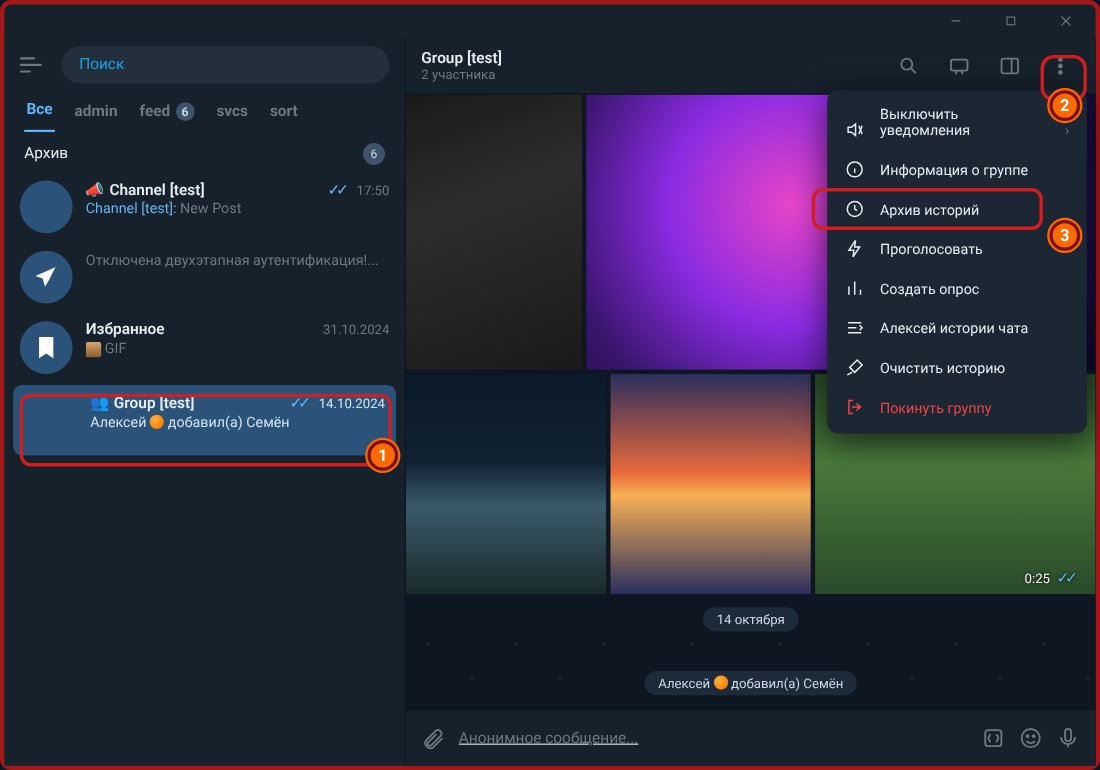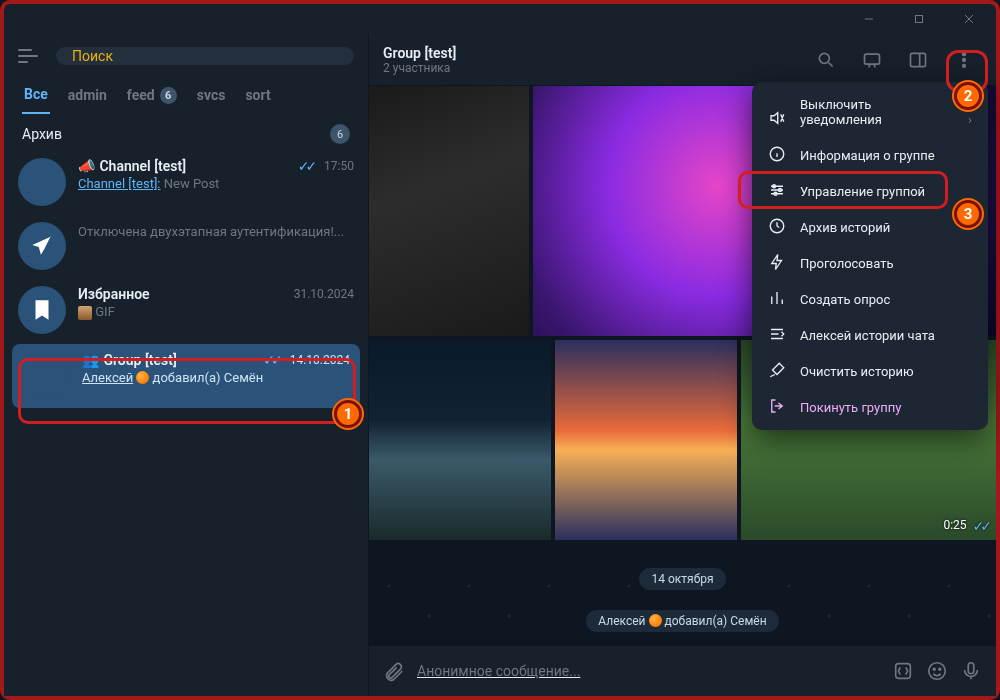--- a/index.html
+++ b/index.html
@@ -8,37 +8,37 @@
   
   .titlebar { height:30px; display:flex; justify-content:flex-end; align-items:center; gap:4px; padding:0 4px; }
   .win-btn { width:46px; height:28px; display:flex; align-items:center; justify-content:center; color:#6d7883; border-radius:4px; cursor:pointer;}
   .body { flex:1; display:flex; min-height:0; }
   
   .sidebar { width:365px; background:#17212b; display:flex; flex-direction:column; border-right:1px solid #0e1621;}
   .sb-top { display:flex; align-items:center; gap:10px; padding:8px 14px 6px 14px; }
   .hamburger { width:28px; height:28px; display:flex; flex-direction:column; justify-content:center; gap:4px; cursor:pointer;}
   .hamburger span{height:2px;background:#6d7883;border-radius:2px;}
   .hamburger span:nth-child(1){width:14px;} .hamburger span:nth-child(2){width:20px;} .hamburger span:nth-child(3){width:10px;}
-  .search { flex:1; height:18px; background:#242f3d; border-radius:18px; padding:0 16px; display:flex; align-items:center; color:#eab308; font-size:14px;}
+  .search { flex:1; height:34px; background:#242f3d; border-radius:18px; padding:0 16px; display:flex; align-items:center; color:#0ea5e9; font-size:14px;}
   .folders { display:flex; gap:16px; padding:4px 18px 0 18px; font-size:14px;font-weight:bold;}
   .folder { color:#6d7883; padding:6px 2px 10px 2px; cursor:pointer; display:flex; align-items:center; gap:5px;}
   .folder.active{ color:#5eb5f7; border-bottom:2px solid #5eb5f7;}
   .folder .badge { background:#3e546a; color:#cdd9e4; font-size:11px; min-width:17px; height:17px; border-radius:9px; display:inline-flex; align-items:center; justify-content:center; padding:0 5px;}
   .section-hdr { display:flex; justify-content:space-between; align-items:center; padding:10px 18px 6px 18px; color:#e9eef4; font-size:14px; font-weight:400;}
   .section-hdr .badge { background:#3e546a; color:#cdd9e4; font-size:11px; min-width:20px; height:20px; border-radius:10px; display:flex; align-items:center; justify-content:center;}
   .chatlist { display:flex; flex-direction:column; }
   .chat { display:flex; gap:12px; padding:8px 14px; cursor:pointer; position:relative;}
   .chat .av { width:48px; height:48px; border-radius:50%; flex:none; background:#2b5278; display:flex; align-items:center; justify-content:center; overflow:hidden;}
   .chat .av svg { width:26px; height:26px; fill:#fff;}
   .chat .col { flex:1; min-width:0; }
   .chat .row1 { display:flex; justify-content:space-between; align-items:center; font-size:14px;}
   .chat .name { color:#e9eef4; font-weight:600; display:flex; align-items:center; gap:4px;}
   .chat .time { color:#6d7883; font-size:12px; display:flex; align-items:center; gap:4px;}
   .chat .row2 { color:#6d7883; font-size:13px; margin-top:2px; white-space:nowrap; overflow:hidden; text-overflow:ellipsis;}
-  .chat .row2 .sender { color:#e9eef4;text-decoration:underline;}
+  .chat .row2 .sender { color:#e9eef4;}
   .chat.selected { background:#2b5278; border-radius:8px; margin:2px 8px; padding:8px 10px;}
   .chat.selected .time, .chat.selected .row2, .chat.selected .row2 .sender { color:#cfe4f7;}
   .marker { position:absolute; width:28px; height:28px; border-radius:50%; background:#ff6a00; color:#fff; font-weight:700; font-size:15px; display:flex; align-items:center; justify-content:center; border:3px solid #7a1010; box-shadow:0 0 0 2px #ff6a00; z-index:50;}
   .ring { position:absolute; border:3px solid #d21e1e; border-radius:10px; pointer-events:none; z-index:40;}
   
   .av1{background:linear-gradient(135deg,#4a2a55,#c23a6b 60%,#f7d046);}
   .av2{background:#229ed9;}
   .av3{background:#2f9bdb;}
   .av4{background:linear-gradient(180deg,#2a2142,#8a3d6a);}
   
@@ -55,33 +55,33 @@
     background-image: radial-gradient(circle at 20px 20px,#fff 1px,transparent 2px),radial-gradient(circle at 60px 50px,#fff 1px,transparent 2px);
     background-size:80px 80px;}
   .media-grid{ position:absolute; left:0; top:0; right:0; display:flex; flex-direction:column; gap:4px; padding:0;}
   .mrow{ display:flex; gap:4px;}
   .tile{ background:#333; position:relative; }
   .t1{ width:160px; height:250px; background:linear-gradient(160deg,#1a1a1a 0%,#2d2d2d 40%,#1a1a1a 100%);} 
   .t2{ flex:1; height:250px; background:radial-gradient(circle at 40% 40%,#e645c7 0%,#8a2be2 35%,#3b1670 65%,#0a0829 100%);} 
   .t3{ width:182px; height:200px; background:linear-gradient(180deg,#0a1a2a 0%,#123 40%,#3a5a6a 60%,#1a2a2a 100%);} 
   .t4{ width:182px; height:200px; background:linear-gradient(180deg,#2b2f5e 0%,#e86a3a 45%,#f7b055 55%,#2b2f5e 100%);} 
   .t5{ flex:1; height:200px; background:linear-gradient(180deg,#2a4a2a 0%,#4a7a3a 40%,#2a4a2a 100%);} 
-  .vidtime{ position:absolute; right:8px; bottom:6px; color:#fff; font-size:12px; display:flex; align-items:flex-start; gap:6px; text-shadow:0 0 3px #000;}
+  .vidtime{ position:absolute; right:20px; bottom:6px; color:#fff; font-size:12px; display:flex; align-items:center; gap:6px; text-shadow:0 0 3px #000;}
   .date-chip, .sys-chip{ align-self:center; background:#1c2a39; color:#cdd9e4; font-size:12px; padding:4px 12px; border-radius:14px; margin:8px auto; display:inline-block;}
-  .chips-wrap{position:absolute; left:0; right:0; bottom:6px; display:flex; flex-direction:column; align-items:center; gap:4px;}
+  .chips-wrap{position:absolute; left:0; right:0; bottom:6px; display:flex; flex-direction:column; align-items:center; gap:20px;}
   
   .compose{ height:50px; background:#17212b; display:flex; align-items:center; padding:0 14px; gap:12px;text-decoration:underline;}
   .compose input{ flex:1; background:transparent; border:none; outline:none; color:#e9eef4; font-size:14px;}
   .compose input::placeholder{color:#6d7883;}
   .cico{ color:#6d7883; cursor:pointer; display:flex;}
   .cico svg{width:22px;height:22px;stroke:currentColor;fill:none;stroke-width:1.8;}
   
   .menu { position:absolute; top:48px; right:8px; width:236px; background:#1c2733; border-radius:10px; box-shadow:0 8px 30px rgba(0,0,0,.6); padding:6px 0; z-index:30;}
   .menu-item{ display:flex; align-items:flex-end; gap:14px; padding:9px 16px; font-size:13px; color:#e9eef4; cursor:pointer;}
-  .menu-item.danger{color:#f0abfc;}
+  .menu-item.danger{color:#ef4444;}
   .menu-item .mi{ width:18px; height:18px; display:flex; align-items:center; justify-content:center;}
   .menu-item .mi svg{width:18px;height:18px;stroke:currentColor;fill:none;stroke-width:1.8;}
   .menu-item .chev { margin-left:auto; color:#6d7883;}
   .check2{ color:#5eb5f7; font-size:14px; letter-spacing:-4px; }
   .verify{ width:14px;height:14px; background:#2f9bdb; border-radius:50%; display:inline-flex; align-items:center; justify-content:center;}
   .verify::after{content:"✓"; color:#fff; font-size:9px;}
   .mini-emoji{ display:inline-block; width:14px; height:14px; vertical-align:middle;}
   .orange{ display:inline-block; width:13px; height:13px; background:radial-gradient(circle at 35% 35%,#ffb347,#ff7f00 70%); border-radius:50%; vertical-align:-2px;}
 </style>
 </head>
@@ -303,31 +303,20 @@
               <svg viewBox="0 0 24 24">
                 <circle cx="12" cy="12" r="9"></circle>
                 <path d="M12 8h0M12 11v5"></path>
               </svg>
             </span>
             <span>Информация о группе</span>
           </div>
         <div class="menu-item">
             <span class="mi">
               <svg viewBox="0 0 24 24">
-                <path d="M4 7h16M4 12h16M4 17h16"></path>
-                <circle cx="8" cy="7" r="2"></circle>
-                <circle cx="16" cy="12" r="2"></circle>
-                <circle cx="10" cy="17" r="2"></circle>
-              </svg>
-            </span>
-            <span>Управление группой</span>
-          </div>
-        <div class="menu-item">
-            <span class="mi">
-              <svg viewBox="0 0 24 24">
                 <circle cx="12" cy="12" r="9"></circle>
                 <path d="M12 7v5l3 2"></path>
               </svg>
             </span>
             <span>Архив историй</span>
           </div>
         <div class="menu-item">
             <span class="mi">
               <svg viewBox="0 0 24 24">
                 <path d="M13 2L5 14h6l-1 8 8-12h-6z"></path>

